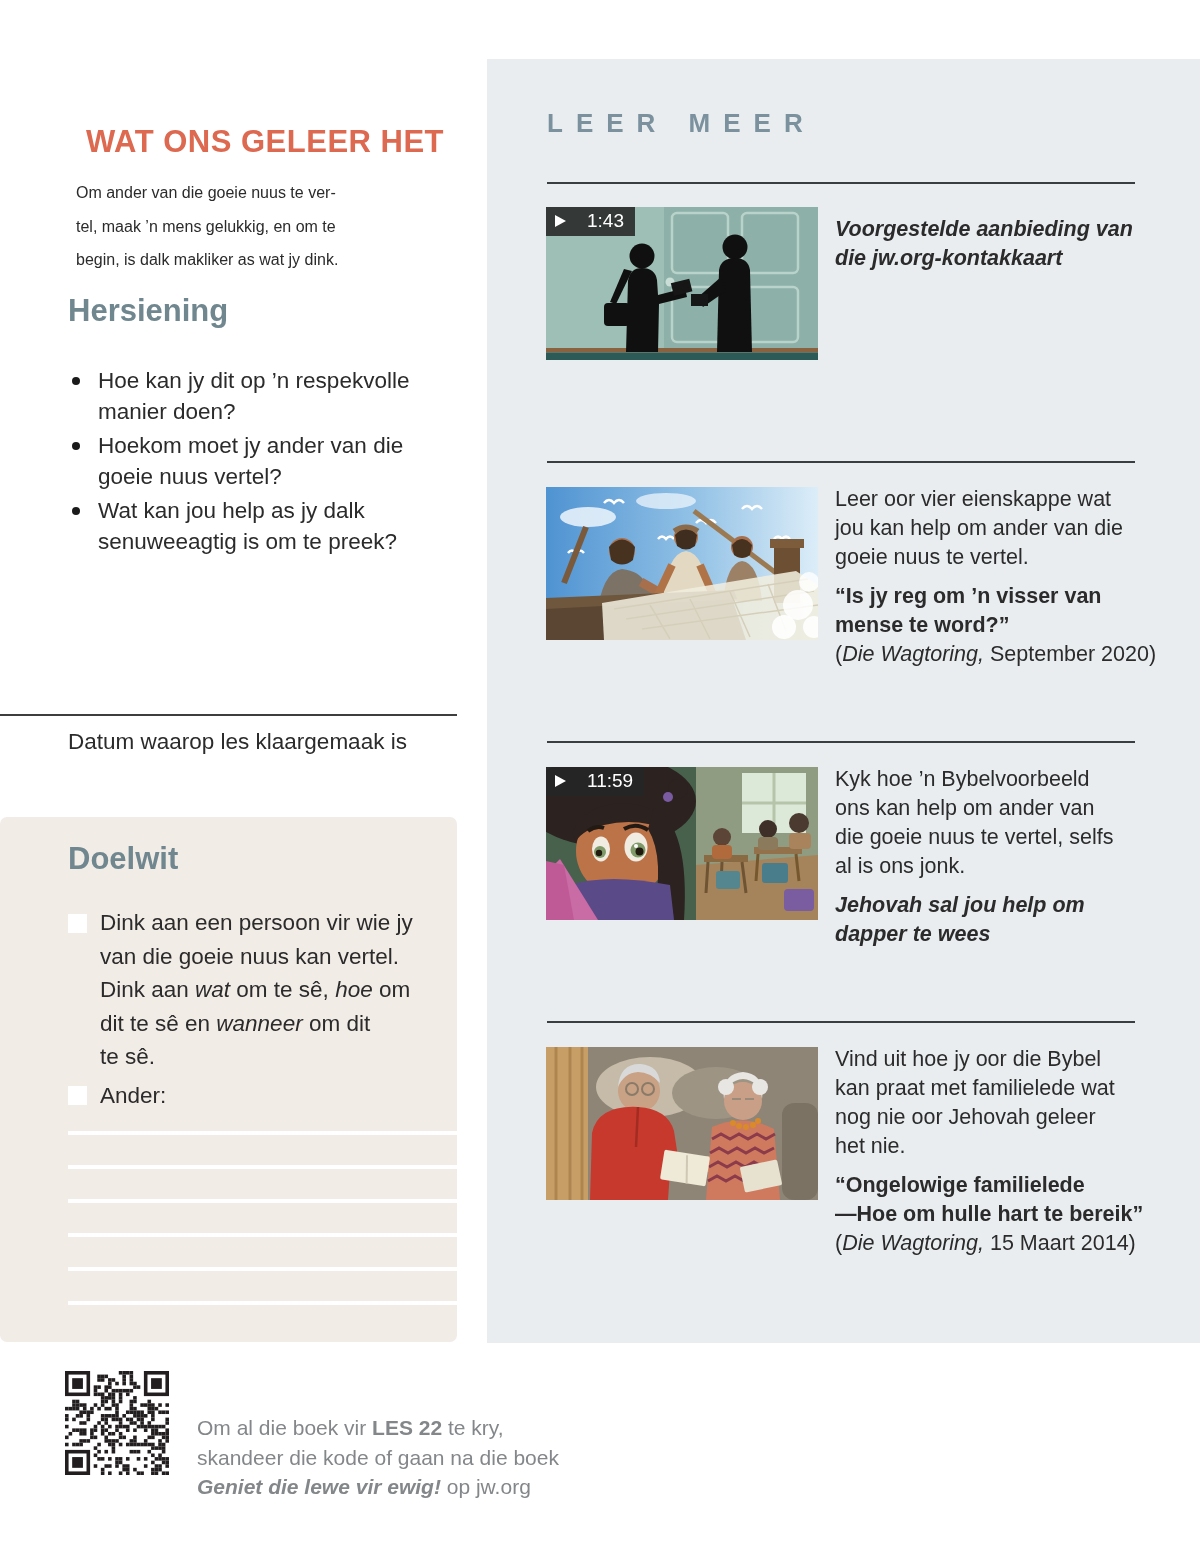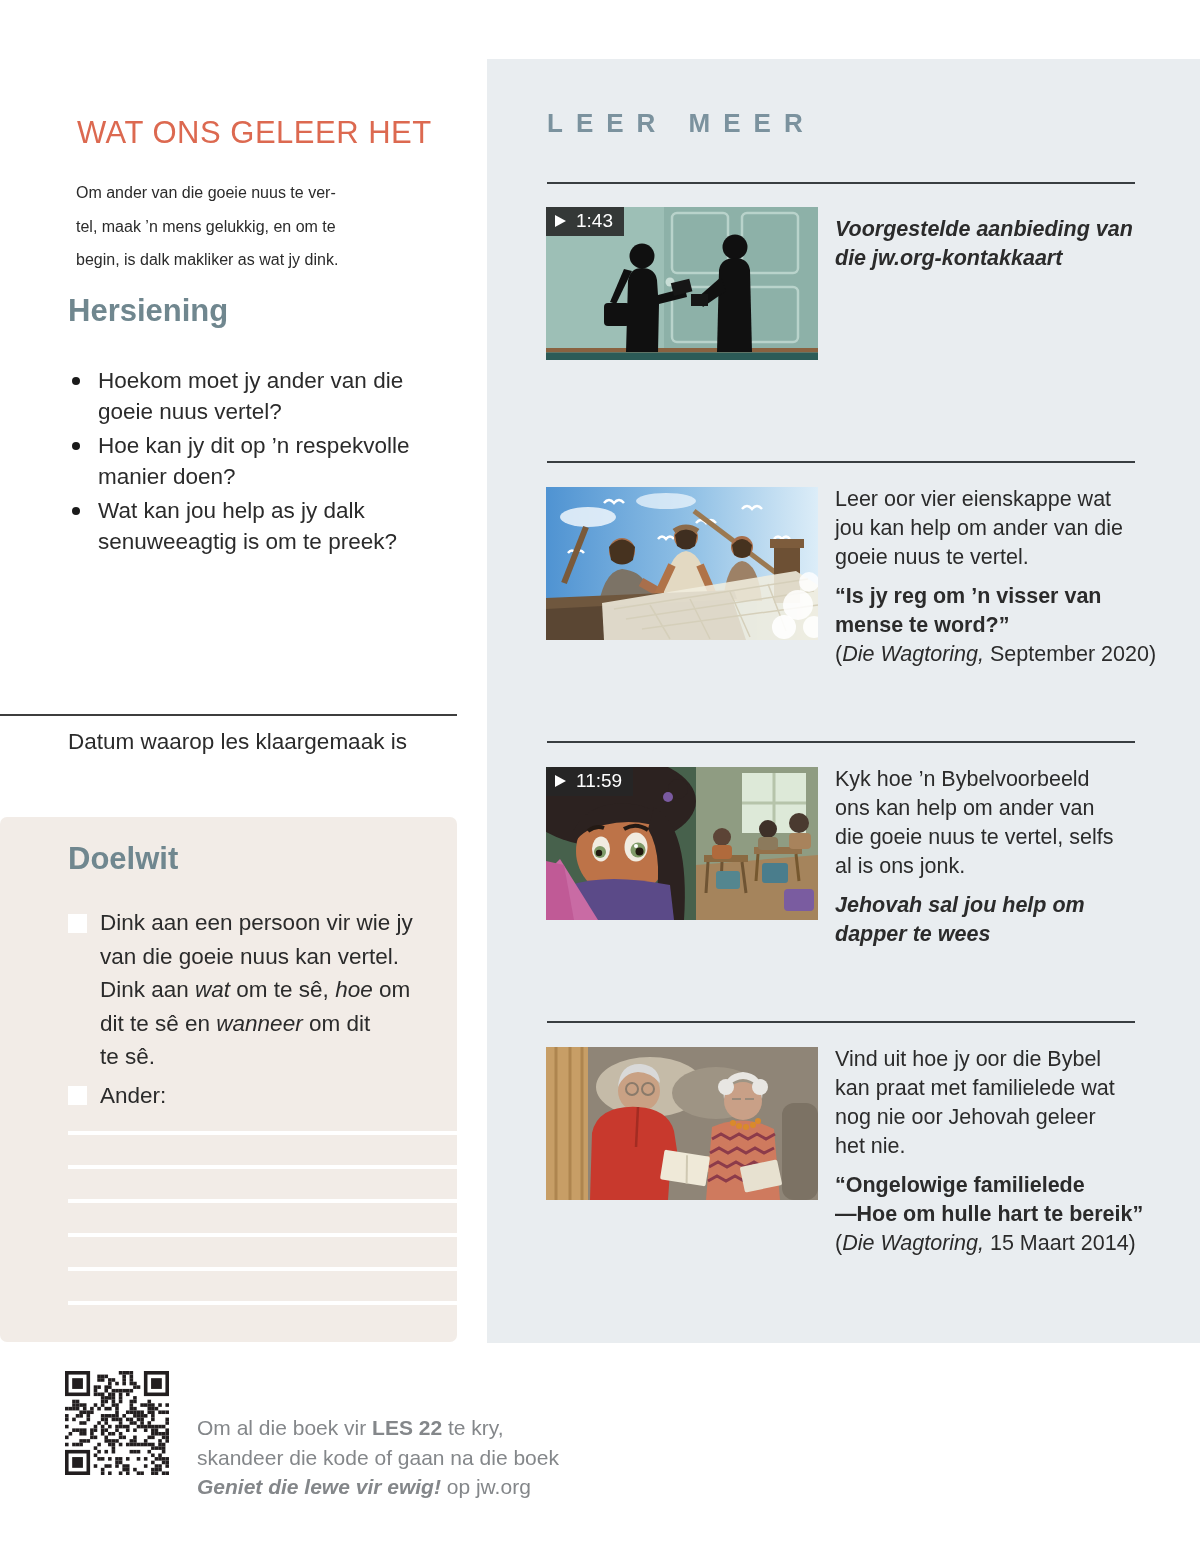--- a/index.html
+++ b/index.html
@@ -4,21 +4,21 @@
 <style>
   html,body{margin:0;padding:0;background:#fff;}
   body{font-family:"Liberation Sans",sans-serif;color:var(--text-dark,#2b2b2b);}
   .page{position:relative;width:1200px;height:1543px;background:#fff;overflow:hidden;}
   .pre{white-space:pre-line;}
   .seg-i{font-style:italic;}
   .seg-b{font-weight:bold;}
   .seg-bi{font-weight:bold;font-style:italic;}
 
   
-  .wat-title{position:absolute;left:68px;top:106px;margin:9px;font-size:31px;font-weight:normal;
+  .wat-title{position:absolute;left:68px;top:106px;margin:18px;font-size:31px;font-weight:bold;
              letter-spacing:.5px;color:var(--accent-orange,#dc6950);}
   .intro{position:absolute;left:68px;top:168px;width:410px;margin:8px;font-size:16px;line-height:33.5px;}
   .sub-heading{position:absolute;left:68px;margin:0;font-size:31px;font-weight:bold;
                color:var(--heading-slate,#70878f);}
   .hersiening{top:293px;}
   .bullets{position:absolute;left:68px;top:366px;margin:0;padding:0;list-style:none;width:410px;}
   .bullets li{position:relative;padding-left:30px;font-size:22.5px;line-height:30.5px;margin-bottom:4px;}
   .dot{position:absolute;left:4px;top:11px;width:8px;height:8px;border-radius:50%;background:#1a1a1a;}
   .left-rule{position:absolute;left:0;top:714px;width:457px;height:0;border-top:2px solid #3e3e3e;}
   .datum{position:absolute;left:68px;top:729px;font-size:22.5px;}
@@ -36,21 +36,21 @@
   .footer{position:absolute;left:197px;top:1413px;font-size:21px;line-height:29.5px;
           color:var(--footer-gray,#84878a);}
 
   
   .panel{position:absolute;left:487px;top:59px;width:808px;height:1284px;background:var(--panel-bg,#e9edf0);}
   .lm-heading{position:absolute;left:60px;top:49px;margin:0;font-size:26px;font-weight:bold;
               letter-spacing:13px;color:var(--leer-slate,#7b929e);white-space:nowrap;}
   .rule{position:absolute;left:60px;width:588px;height:0;border-top:2px solid #393e41;}
   .thumb{position:absolute;left:59px;width:272px;height:153px;overflow:hidden;}
   .thumb svg{display:block;width:100%;height:100%;}
-  .badge{position:absolute;left:0;top:0;display:flex;align-items:center;gap:10px;
+  .badge{position:absolute;left:0;top:0;display:flex;align-items:center;gap:21px;
          background:rgba(38,38,38,.88);color:#fff;font-size:19px;padding:3px 11px 4px 9px;}
   .play{width:0;height:0;border-left:11px solid #fff;border-top:6.5px solid transparent;
         border-bottom:6.5px solid transparent;}
   .itext{position:absolute;left:348px;width:322px;}
   .desc{font-size:21.5px;line-height:29px;}
   .ref{font-size:21.5px;line-height:29px;font-weight:bold;margin-top:10px;}
   .ref-italic{font-style:italic;}
   .cite{font-size:21.5px;line-height:29px;}
 </style>
 </head>
@@ -60,27 +60,27 @@
 
   <h1 class="wat-title">WAT ONS GELEER HET</h1>
   <p class="intro pre">Om ander van die goeie nuus te ver-
 tel, maak ’n mens gelukkig, en om te
 begin, is dalk makliker as wat jy dink.</p>
 
   <h2 class="sub-heading hersiening">Hersiening</h2>
   <ul class="bullets">
     <li>
       <span class="dot"></span>
-      <span class="pre">Hoekom moet jy ander van die
-goeie nuus vertel?</span>
+      <span class="pre">Hoe kan jy dit op ’n respekvolle
+manier doen?</span>
     </li>
     <li>
       <span class="dot"></span>
-      <span class="pre">Hoe kan jy dit op ’n respekvolle
-manier doen?</span>
+      <span class="pre">Hoekom moet jy ander van die
+goeie nuus vertel?</span>
     </li>
     <li>
       <span class="dot"></span>
       <span class="pre">Wat kan jou help as jy dalk
 senuweeagtig is om te preek?</span>
     </li>
   </ul>
 
   <div class="left-rule"></div>
   <div class="datum">Datum waarop les klaargemaak is</div>

